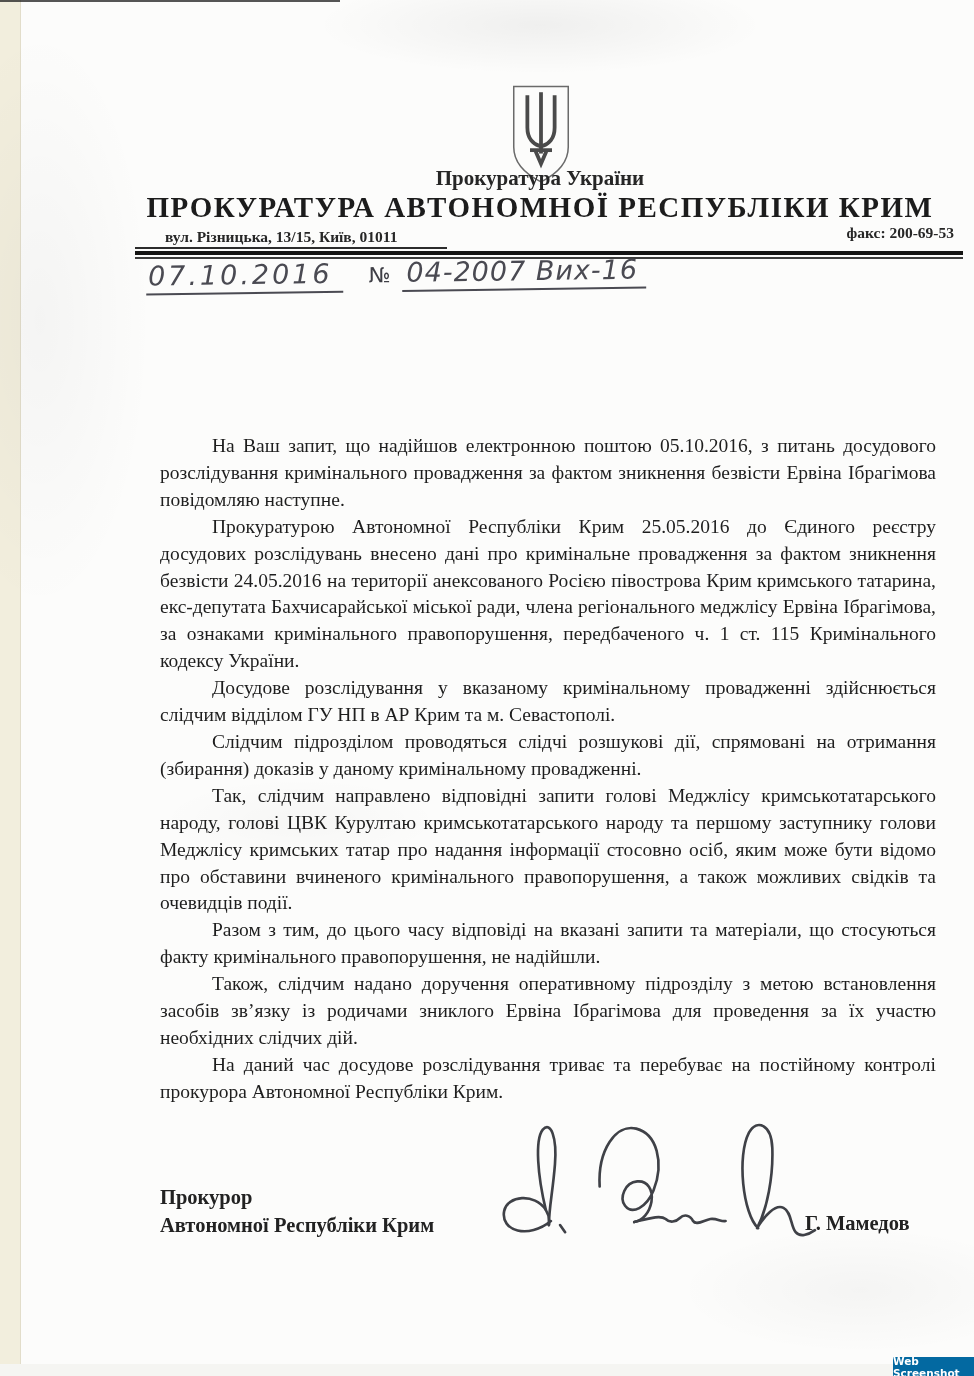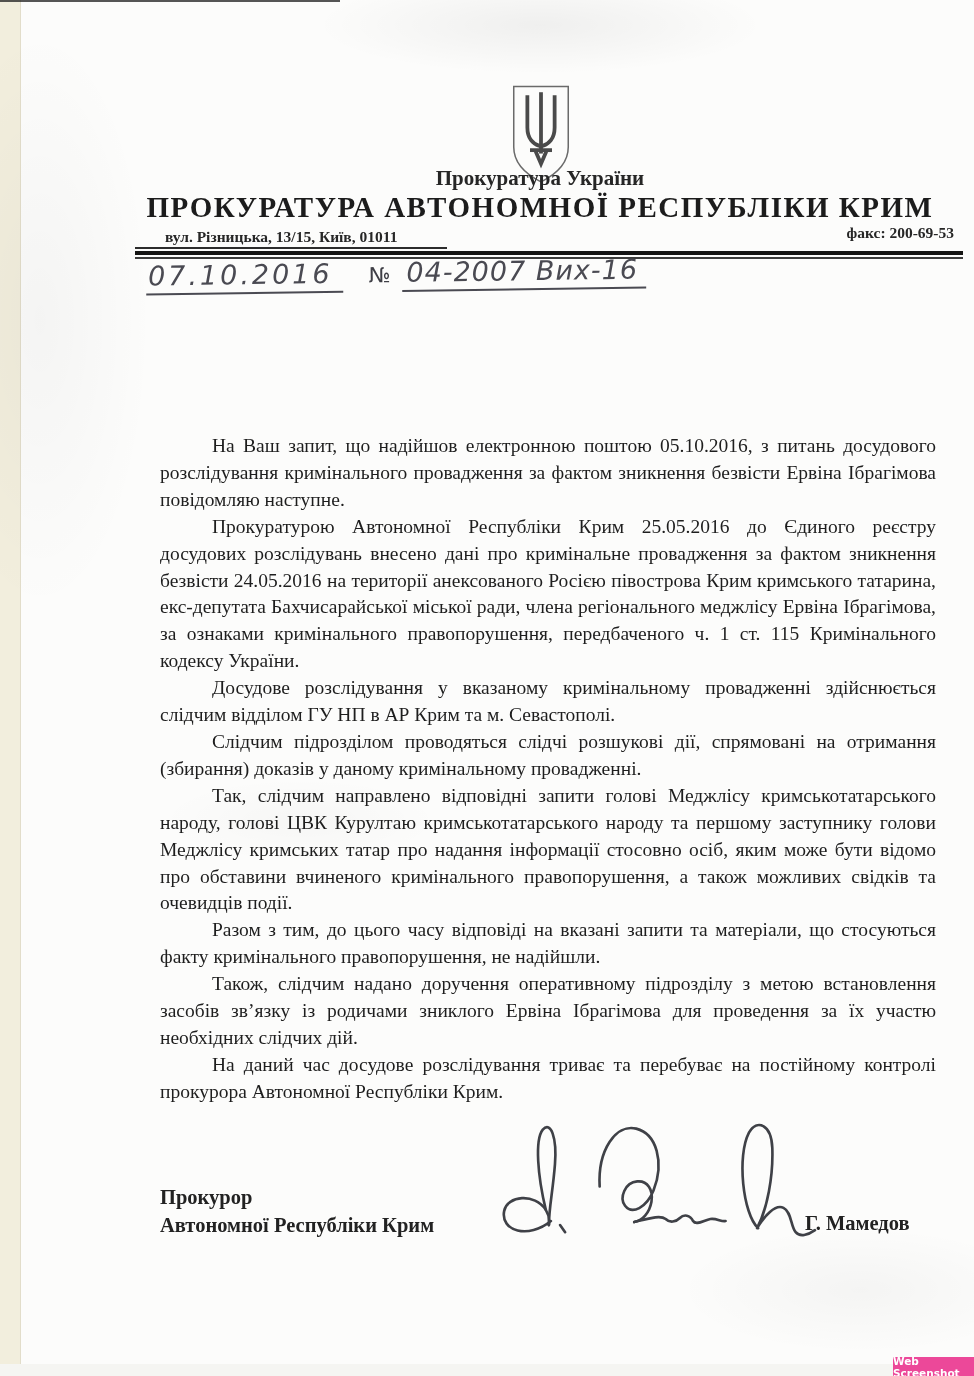--- a/index.html
+++ b/index.html
@@ -83,21 +83,21 @@
 
   
   .sig-position-1 { position: absolute; left: 160px; top: 1186px; font-weight: bold; font-size: 20.5px; color: #222; }
   .sig-position-2 { position: absolute; left: 160px; top: 1214px; font-weight: bold; font-size: 20.5px; color: #222; }
   .sig-name      { position: absolute; left: 805px; top: 1212px; font-weight: bold; font-size: 20.5px; color: #222; }
   .sig-svg { position: absolute; left: 492px; top: 1116px; width: 325px; height: 140px; }
 
   
   .watermark {
     position: absolute; left: 893px; top: 1357px; width: 81px; height: 19px;
-    background: #ec4899; color: #fff;
+    background: #0369a1; color: #fff;
     font-family: "DejaVu Sans", sans-serif; font-weight: bold; font-size: 10.5px;
     display: flex; align-items: center; justify-content: flex-end; z-index: 5;
   }
 </style>
 </head>
 <body>
 
 <div class="screenshot">
 
   <div class="scan-left-strip"></div>

